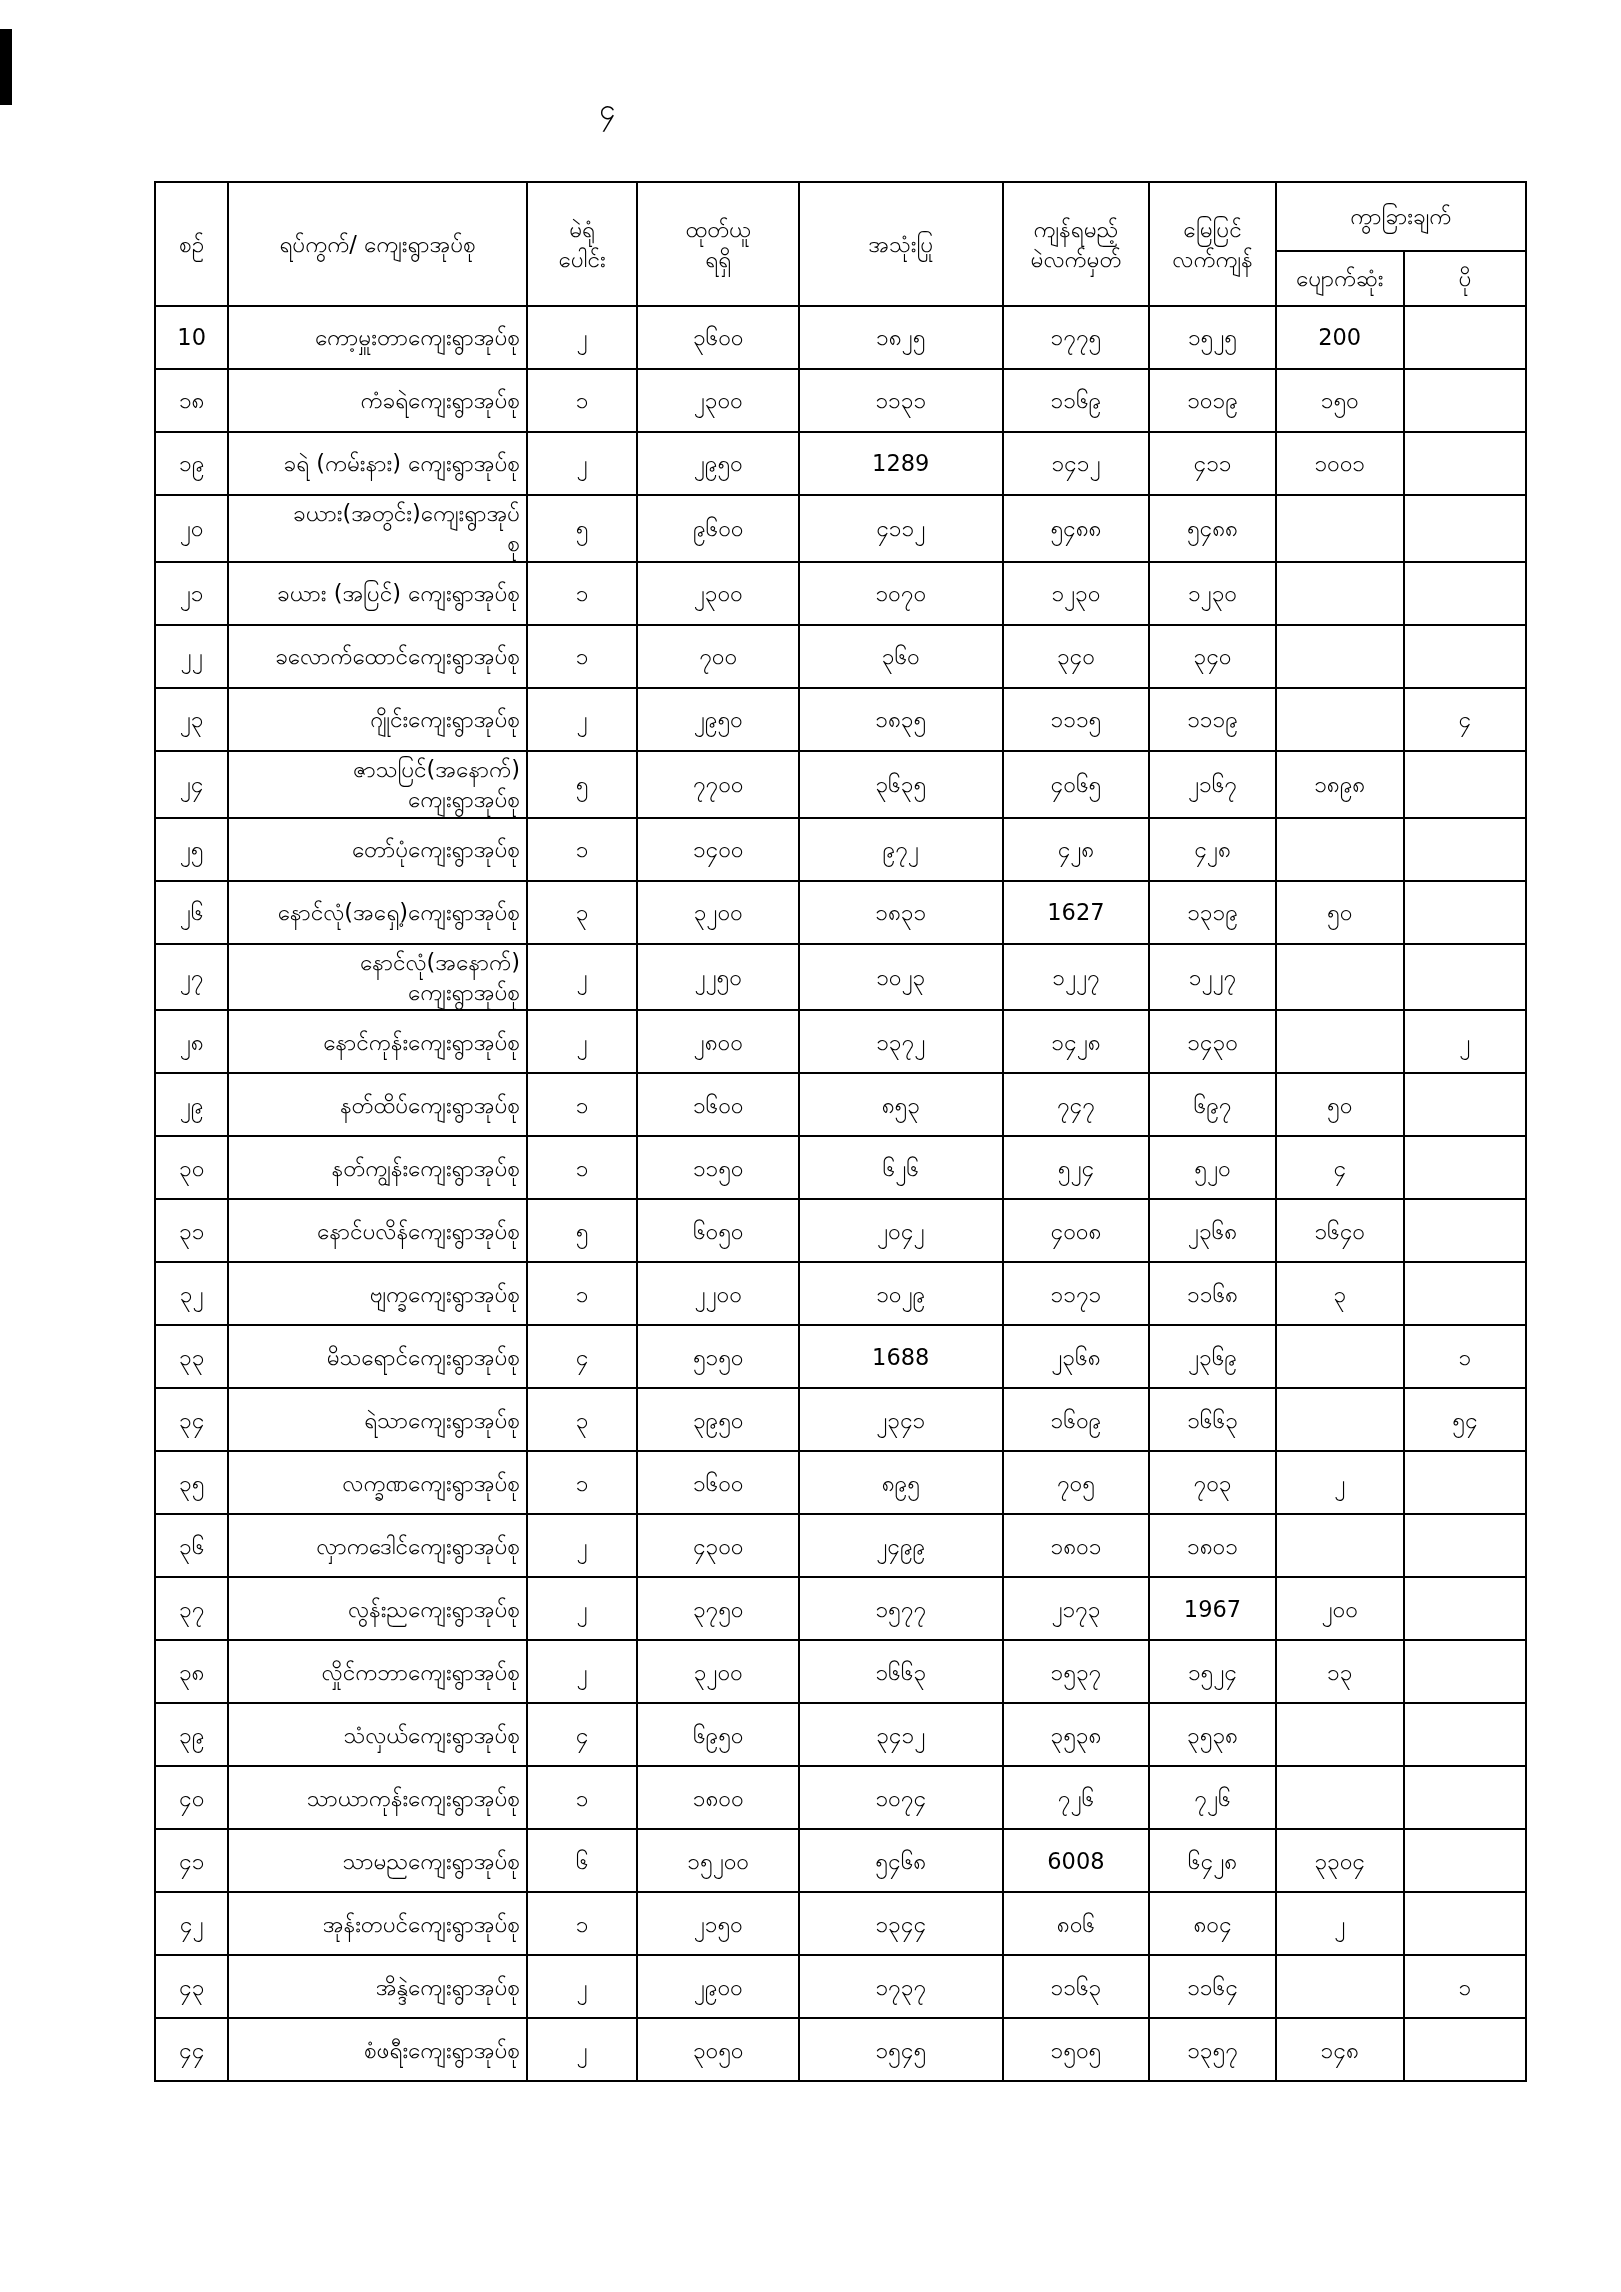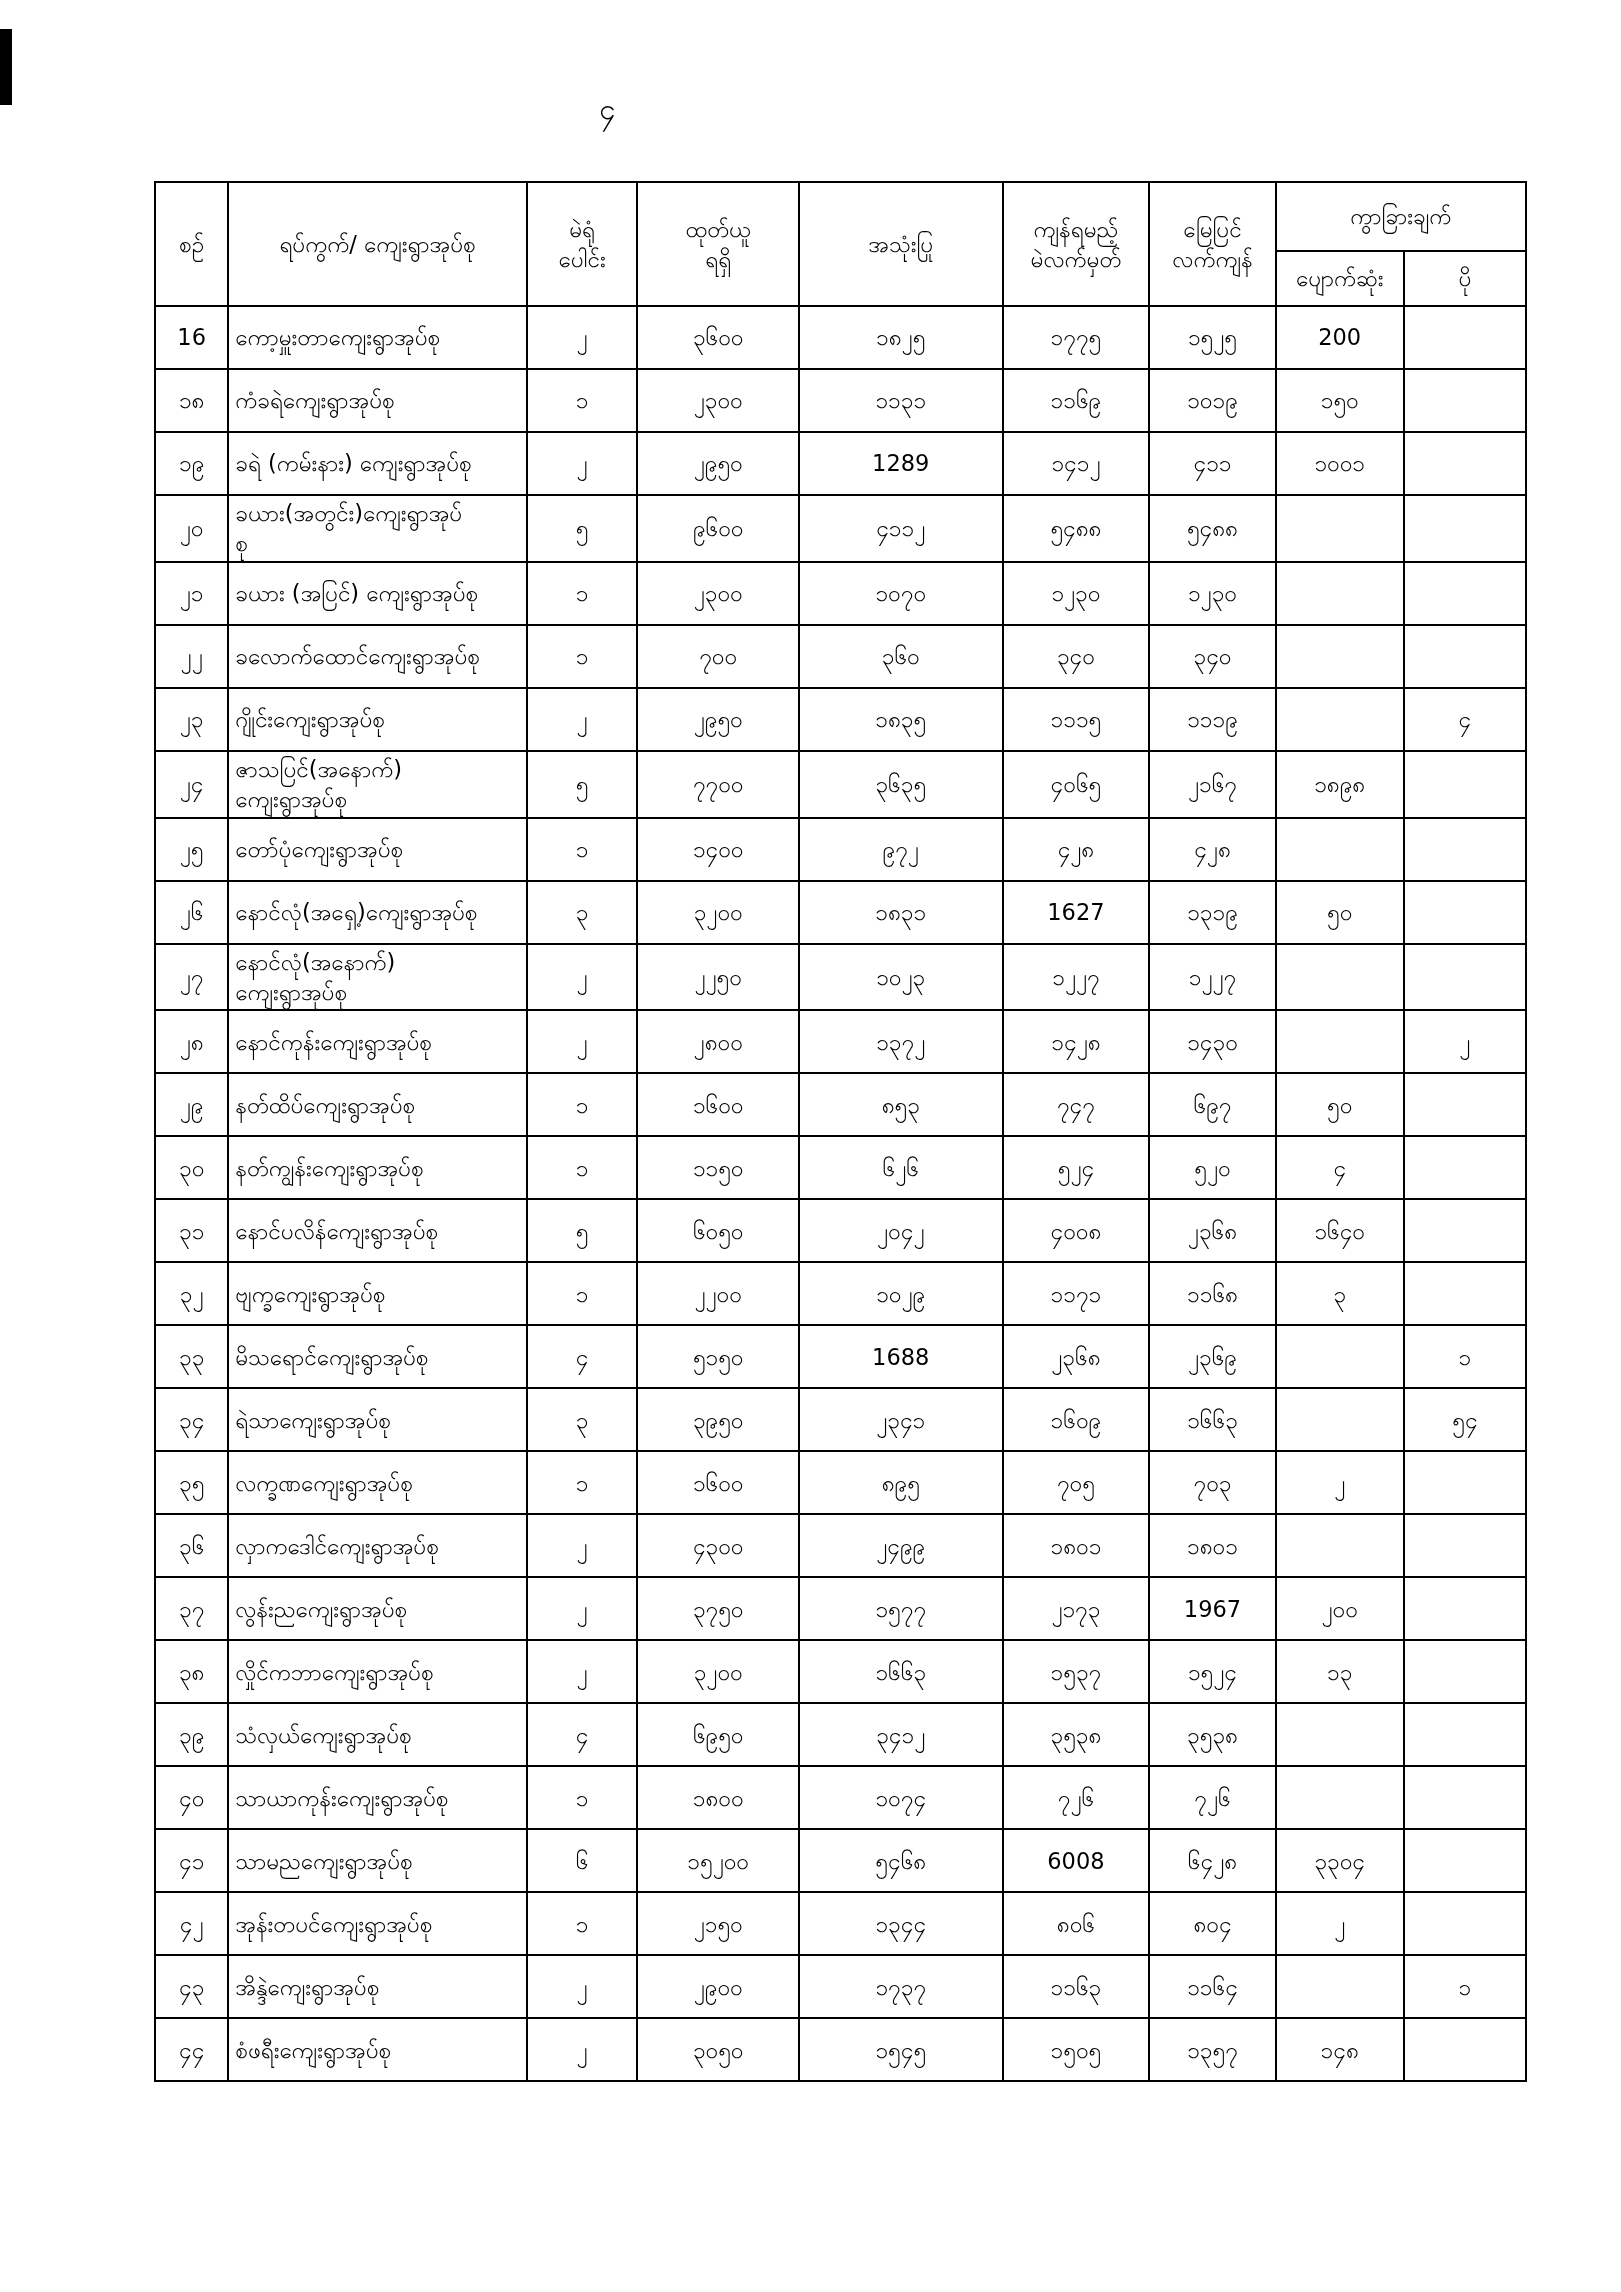--- a/index.html
+++ b/index.html
@@ -40,21 +40,21 @@
     font-size: 22.5px;
     font-weight: normal;
     line-height: 1.35;
     padding: 2px 5.9px;
     vertical-align: middle;
     overflow: hidden;
   }
   thead tr.main th { height: 63px; text-align: center; }
   thead tr.sub th { height: 49px; }
   tbody td { height: 57px; text-align: center; }
-  td.name, th.name { text-align: left; padding-left: 9.8px; }
+  td.name, th.name { text-align: right; padding-left: 9.8px; }
   .pre { white-space: pre-line; margin-left: 24px; }
 </style>
 </head>
 <body>
 
 <div class="page">
 
   <div class="scan-artifact"></div>
 
   <div class="page-number">၄</div>
@@ -86,21 +86,21 @@
 လက်ကျန်</th>
         <th colspan="2">ကွာခြားချက်</th>
       </tr>
       <tr class="sub">
         <th>ပျောက်ဆုံး</th>
         <th>ပို</th>
       </tr>
     </thead>
     <tbody>
   <tr>
-    <td>16</td>
+    <td>10</td>
     <td class="name pre">ကော့မှူးတာကျေးရွာအုပ်စု</td>
     <td>၂</td>
     <td>၃၆၀၀</td>
     <td>၁၈၂၅</td>
     <td>၁၇၇၅</td>
     <td>၁၅၂၅</td>
     <td>200</td>
     <td></td>
   </tr>
 

